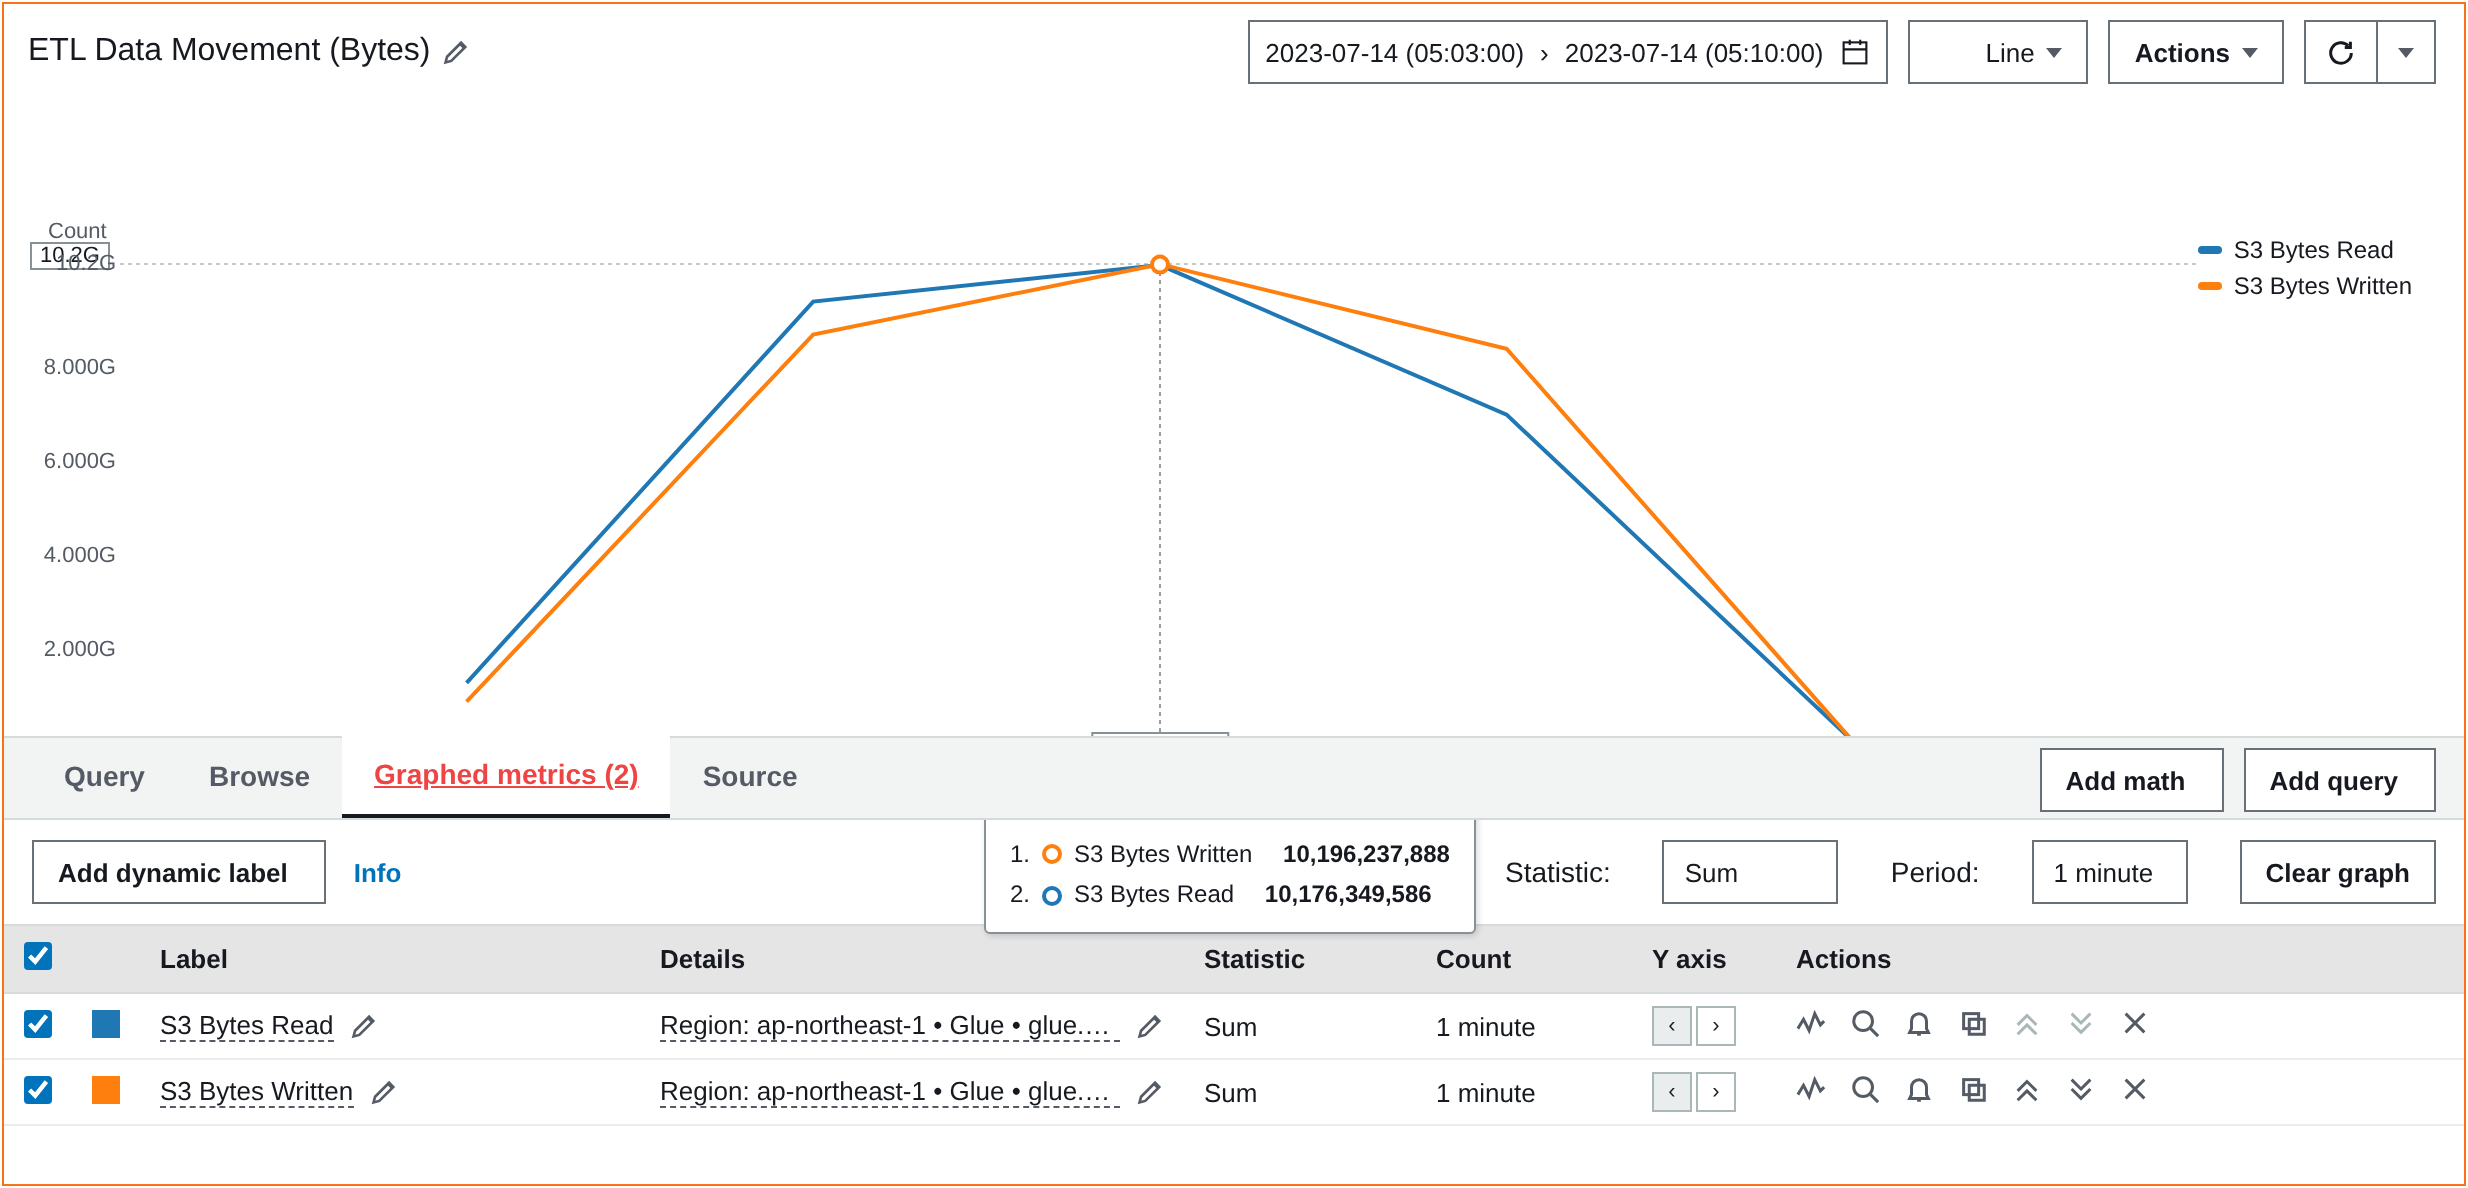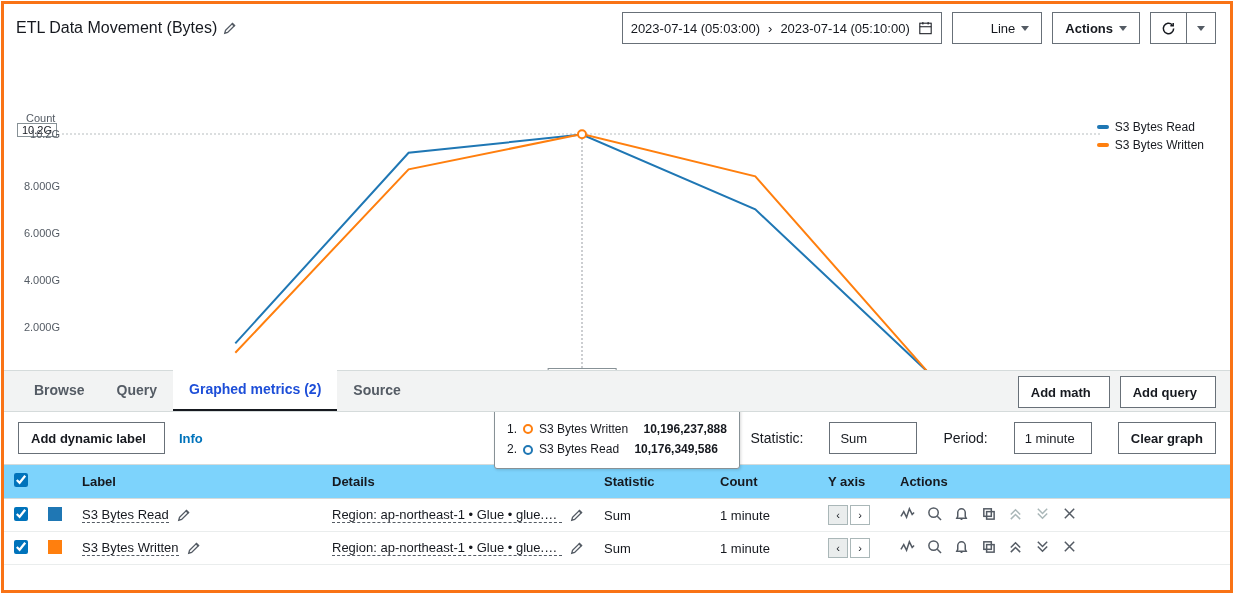--- a/index.html
+++ b/index.html
@@ -1,17 +1,17 @@
 <!DOCTYPE html>
 <html><head>
 <meta charset="utf-8">
 <style>
 * { box-sizing: border-box; margin: 0; padding: 0; font-family: "Amazon Ember", "Helvetica Neue", Arial, sans-serif; }
 body { background: #fff; width: 1234px; height: 594px; overflow: hidden; color: #16191f; }
-.outer { border: 3px solid #f97316; width: 1232px; height: 592px; margin: 1px; position: relative; }
+.outer { border: 1px solid #f97316; width: 1232px; height: 592px; margin: 1px; position: relative; }
 
 
 .topbar { display:flex; align-items:center; padding:8px 14px 6px 12px; gap:10px; }
 .title { font-size:16px; font-weight:400; color:#16191f; display:flex; align-items:center; gap:6px; }
 .edit-icon { width:14px; height:14px; stroke:#545b64; stroke-width:1.5; fill:none; cursor:pointer; }
 .spacer { flex:1; }
 .timerange { border:1px solid #687078; height:32px; display:flex; align-items:center; padding:0 8px; font-size:13px; gap:8px; background:#fff; cursor:pointer;margin-left:28px; }
 .cal-icon { width:15px; height:14px; stroke:#16191f; stroke-width:1.2; fill:none; }
 .btn { border:1px solid #687078; height:32px; display:flex; align-items:center; padding:0 12px; font-size:13px; background:#fff; cursor:pointer; gap:6px; color:#16191f; font-weight:700; }
 .select-line { min-width:90px; justify-content:space-between; font-weight:400;padding-left:38px; }
@@ -40,34 +40,34 @@
 .xcursor-label { position:absolute; top:318px; font-size:11px; background:#fff; border:1px solid #879196; padding:0 4px; transform:translateX(-50%); }
 .tooltip { position:absolute; top:336px; background:#fff; border:1px solid #879196; border-radius:3px; box-shadow:1px 1px 3px rgba(0,0,0,0.15); padding:8px 12px; font-size:12px; line-height:1.7; white-space:nowrap; }
 .tooltip b { font-weight:700; }
 .tt-title { font-size:13px; font-weight:700; margin-bottom:2px; }
 .tt-row { display:flex; align-items:center; gap:6px; }
 .ring { width:10px; height:10px; border-radius:50%; border:2px solid; background:#fff; }
 
 
 .tabs { display:flex; align-items:flex-end; background:#f2f3f3; border-top:1px solid #d5dbdb; border-bottom:1px solid #d5dbdb; padding:0 14px; height:42px; gap:0; position:relative; }
 .tab { padding:0 16px; font-size:14px; color:#545b64; height:42px; display:flex; align-items:center; cursor:pointer; font-weight:700; }
-.tab.active { color:#1d4ed8; border-bottom:2px solid #16191f; background:#fff; }
+.tab.active { color:#ef4444; border-bottom:2px solid #16191f; background:#fff;text-decoration:underline; }
 .tabs-right { position:absolute; right:14px; top:5px; display:flex; gap:10px; }
 .mini-btn { border:1px solid #687078; height:32px; display:flex; align-items:center; padding:0 12px; font-size:13px; background:#fff; cursor:pointer; gap:6px; color:#16191f; font-weight:700; }
 
 
 .subbar { display:flex; align-items:center; padding:10px 14px; gap:14px; }
 .info-link { color:#0073bb; font-size:13px; font-weight:700; cursor:pointer; }
 .sub-right { margin-left:auto; display:flex; align-items:center; gap:26px; }
 .sel-lbl { font-size:14px; }
 .small-select { border:1px solid #687078; height:32px; display:flex; align-items:center; padding:0 10px; font-size:13px; background:#fff; min-width:88px; justify-content:space-between; cursor:pointer; }
 
 
 table.grid { width:100%; border-collapse:collapse; }
-table.grid th { text-align:left; font-size:13px; font-weight:700; padding:8px 10px; background:#7dd3fc; border-top:1px solid #d5dbdb; border-bottom:1px solid #d5dbdb; }
+table.grid th { text-align:left; font-size:13px; font-weight:700; padding:8px 10px; background:#e5e5e5; border-top:1px solid #d5dbdb; border-bottom:1px solid #d5dbdb; }
 table.grid td { font-size:13px; padding:6px 10px; border-bottom:1px solid #eaeded; vertical-align:middle; }
 .chk { width:14px; height:14px; accent-color:#0073bb; }
 .sw-big { width:14px; height:14px; display:inline-block; }
 .lbl-edit { display:flex; align-items:center; gap:8px; }
 .dotted-under { border-bottom:1px dashed #545b64; display:inline-block; }
 .dotted-under.truncate { max-width:230px; white-space:nowrap; overflow:hidden; text-overflow:ellipsis; }
 .cell-with-tri { display:flex; align-items:center; justify-content:space-between; }
 .axis-btns { display:flex; gap:2px; }
 .axis-btn { width:20px; height:20px; border:1px solid #aab7b8; display:flex; align-items:center; justify-content:center; font-size:11px; background:#fff; cursor:pointer; }
 .axis-btn.sel { background:#eaeded; }
@@ -185,22 +185,22 @@
         <span>S3 Bytes Read</span>
       </div>
       <div class="legend-row">
         <span class="sw" style="background:#ff7f0e"></span>
         <span>S3 Bytes Written</span>
       </div>
     </div>
   </div>
 
   <div class="tabs">
+    <div class="tab">Query</div>
     <div class="tab">Browse</div>
-    <div class="tab">Query</div>
     <div class="tab active">Graphed metrics (2)</div>
     <div class="tab">Source</div>
     <div class="tabs-right">
       <div class="mini-btn">
           <span>Add math</span>
           <span class="tri"></span>
         </div>
       <div class="mini-btn">
           <span>Add query</span>
           <span class="tri"></span>

